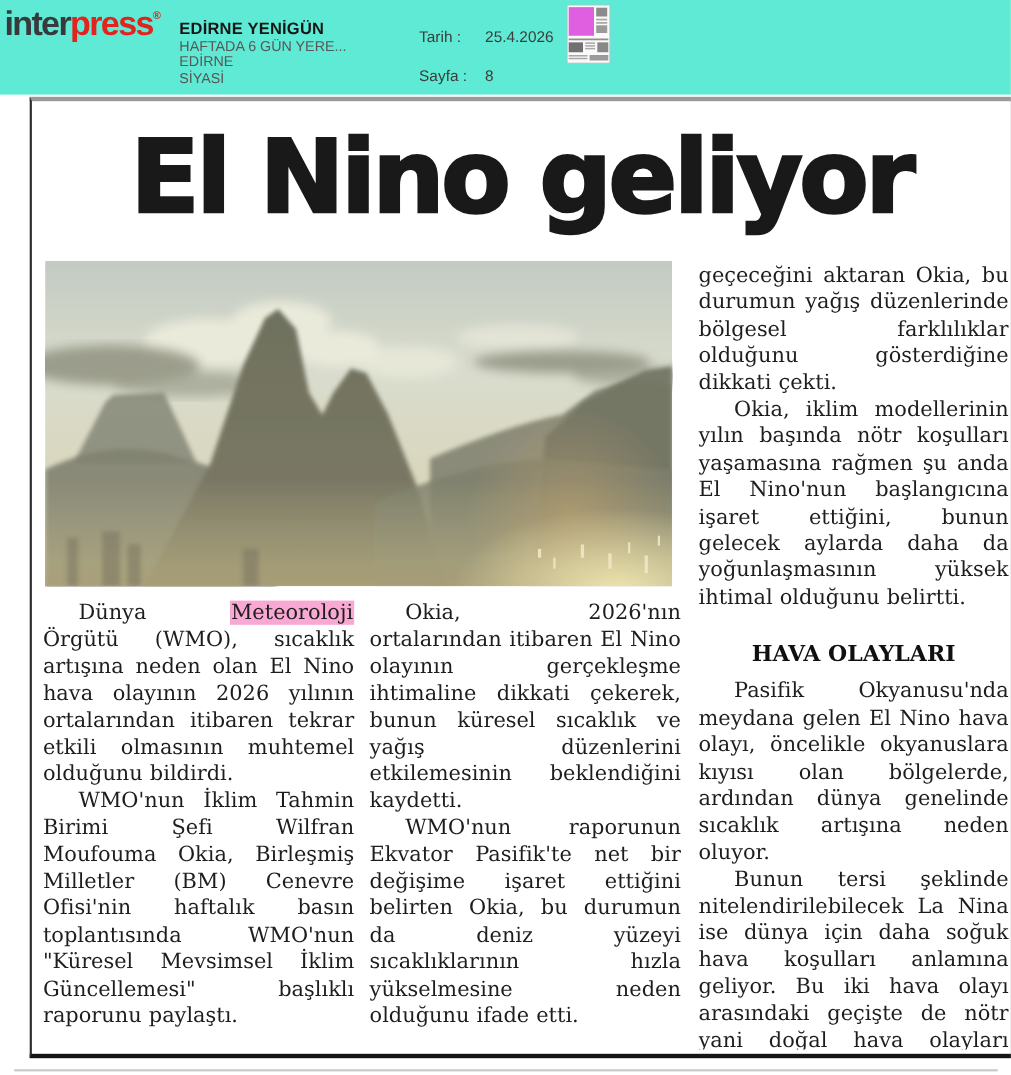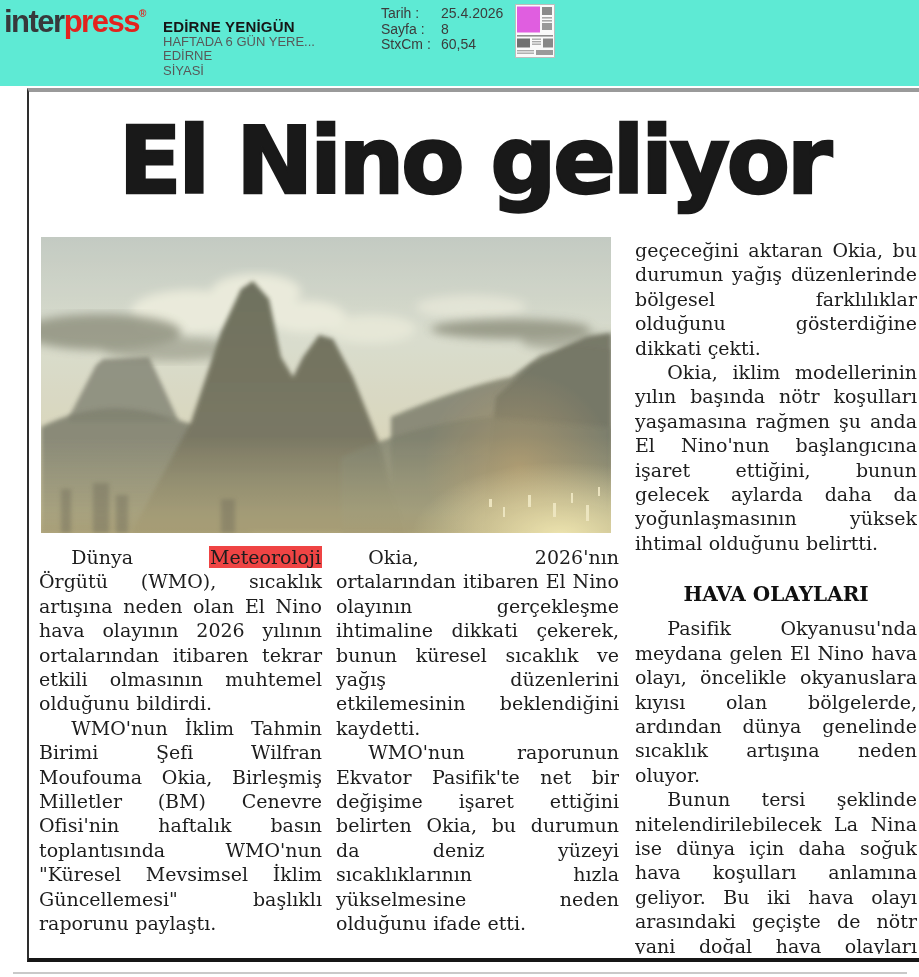--- a/index.html
+++ b/index.html
@@ -10,21 +10,21 @@
   
   .app-header{position:absolute;left:0;top:0;width:919px;height:86px;background:#5eead4;}
   .logo{position:absolute;left:4px;top:4px;font-size:31px;font-weight:bold;letter-spacing:-1.5px;white-space:nowrap;}
   .logo .inter{color:#37393b;}
   .logo .press{color:#e2231e;}
   .logo .reg{font-size:10px;color:#e2231e;vertical-align:15px;letter-spacing:0;}
   .pub{position:absolute;left:163px;top:0;line-height:14.5px;margin-top:20px;}
   .pub-name{font-size:15px;font-weight:bold;color:#161616;letter-spacing:.2px;}
   .pub-sub{font-size:13px;color:#585858;}
   .meta{position:absolute;left:381px;top:6px;font-size:14px;color:#3c3c3c;line-height:15.5px;}
-  .meta-row{display:flex;}
+  .meta-row{display:flex;margin-top:20px;}
   .meta-label{width:60px;}
   .thumb{position:absolute;left:515px;top:4px;width:40px;height:54px;cursor:pointer;}
   
   .clip{
     position:absolute;left:27px;top:88px;width:894px;height:874px;box-sizing:border-box;
     background:#fff;border-top:4px solid #9a9a9a;border-left:2px solid #2e2e2e;
     border-right:2px solid #2e2e2e;border-bottom:4px solid #161616;text-decoration:underline;
   }
   .headline{
     position:absolute;left:0;top:0;width:100%;text-align:center;white-space:nowrap;overflow:hidden;
@@ -37,21 +37,21 @@
     position:absolute;left:10px;top:453px;width:580px;height:412px;
     column-count:2;column-gap:14px;column-fill:auto;overflow:hidden;
   }
   .right-text{position:absolute;left:606px;top:146px;width:282px;height:716px;overflow:hidden;}
   .body-par{
     font-family:"DejaVu Serif","Liberation Serif",serif;font-size:19px;line-height:24.4px;
     text-align:justify;color:#1d1d1d;margin:0;text-indent:1.7em;
     hyphens:auto;-webkit-hyphens:auto;word-spacing:.02em;
   }
   .no-indent{text-indent:0;}
-  .hl{background:#ef4444;padding:0 1px;}
+  .hl{background:#f9a8d4;padding:0 1px;}
   .subhead{
     font-family:"DejaVu Serif","Liberation Serif",serif;font-weight:bold;font-size:20px;
     line-height:26px;text-align:center;color:#101010;margin:26px 4px 9px 4px;
   }
   .bottom-gray-line{position:absolute;left:13px;top:972px;width:894px;height:2px;background:#c9c9c9;}
 </style>
 </head>
 <body>
 
 <div class="app-header">

